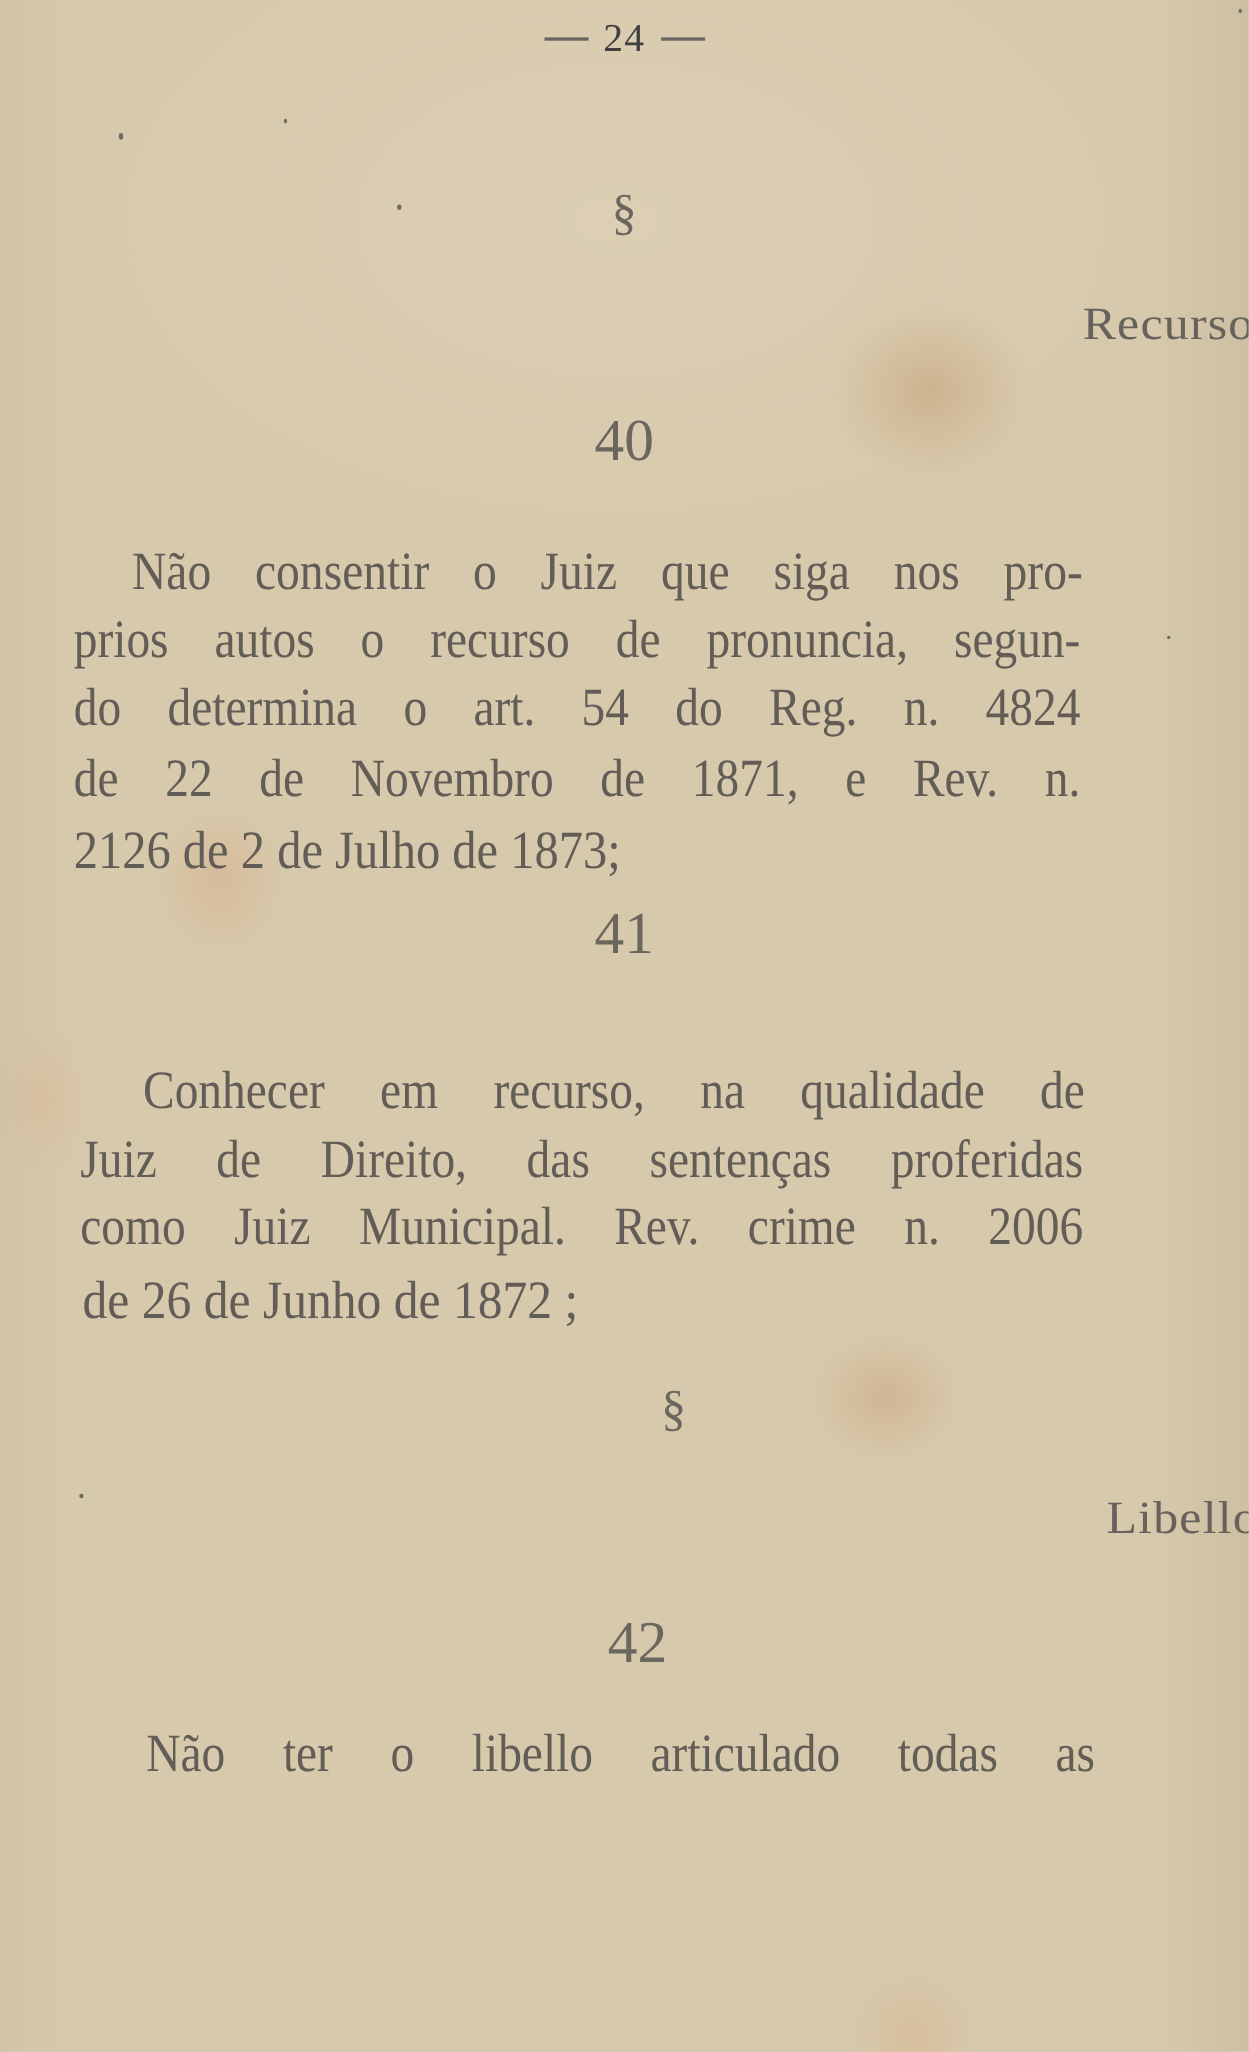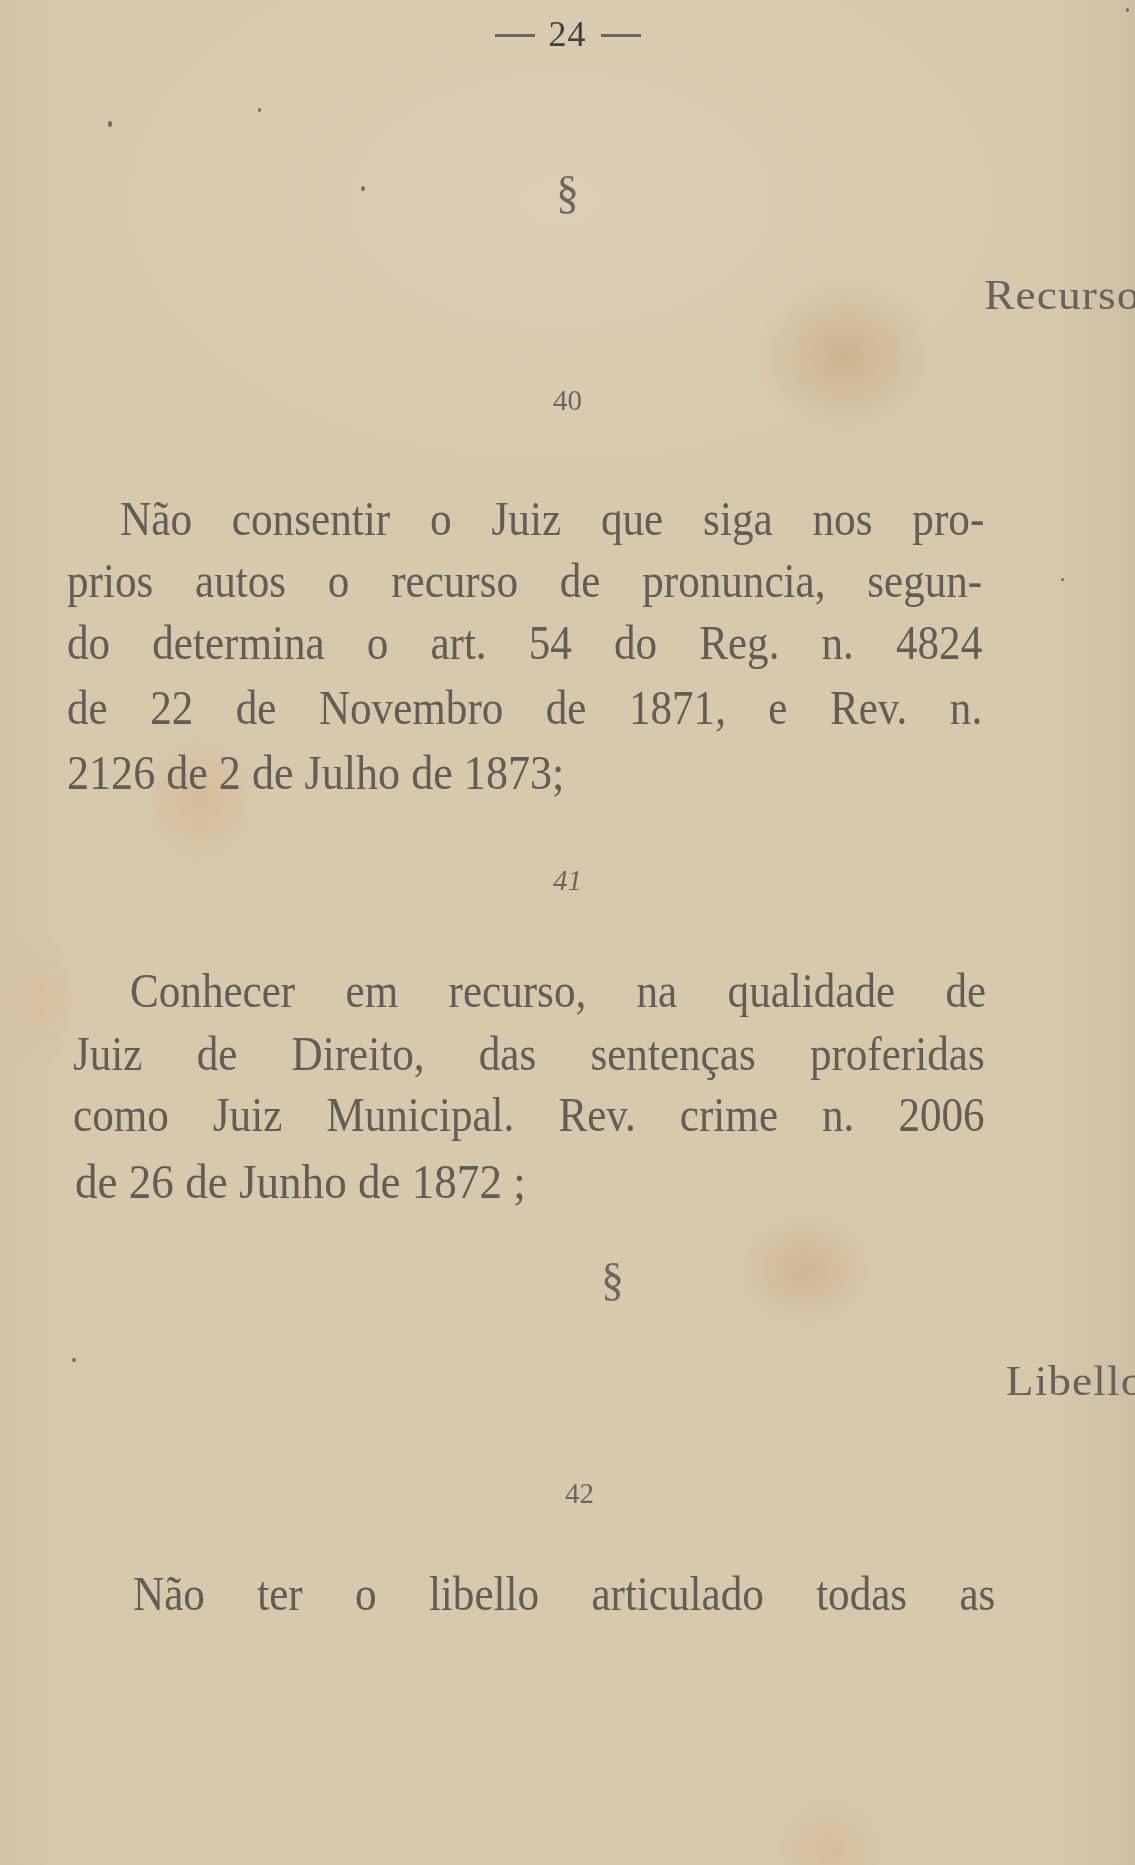--- a/index.html
+++ b/index.html
@@ -28,21 +28,21 @@
   .folio {
     top: 12px; font-size: 36px; line-height: 44px; font-weight: normal; letter-spacing: 1px;
     color: #404040;
   }
   .folio .dash { display: inline-block; width: 40px; height: 3px; background: #6a655e; vertical-align: middle; margin: 0 14px; position: relative; top: -2px; }
   .section-mark { font-size: 46px; line-height: 50px; color: #6b665f; }
   .heading {
     font-size: 42px; line-height: 50px; color: #67625b; text-align: right;
   }
   .heading span { display: inline-block; transform: scaleX(1.08); letter-spacing: 1px; }
-  .art-num { font-size: 29px; line-height: 44px; color: #6b665e; }
+  .art-num { font-size: 54px; line-height: 44px; color: #6b665e; }
   .line {
     position: absolute; height: 60px; line-height: 60px;
     font-size: 49px; white-space: nowrap; overflow: visible;
     transform-origin: left center;
     color: #625d56;
   }
   .line.just { text-align: justify; text-align-last: justify; }
   .line.last { text-align: left; }
   .speck { position: absolute; background: #6e6a66; border-radius: 50%; }
 </style>
@@ -66,21 +66,21 @@
 <div class="center heading" style="top:270px;"><span>Recurso</span></div>
 
 <div class="center art-num" style="top:378px;">40</div>
 
 <div class="line just" style="left:120px;top:489px;width:980px;transform:scaleX(0.882);">Não consentir o Juiz que siga nos pro-</div>
 <div class="line just" style="left:67px;top:551px;width:1040px;transform:scaleX(0.88);">prios autos o recurso de pronuncia, segun-</div>
 <div class="line just" style="left:67px;top:613px;width:1040px;transform:scaleX(0.88);">do determina o art. 54 do Reg. n. 4824</div>
 <div class="line just" style="left:67px;top:678px;width:1040px;transform:scaleX(0.88);">de 22 de Novembro de 1871, e Rev. n.</div>
 <div class="line last" style="left:67px;top:743px;width:800px;transform:scaleX(0.9);">2126 de 2 de Julho de 1873;</div>
 
-<div class="center art-num" style="top:858px;font-style:italic;">41</div>
+<div class="center art-num" style="top:826px;">41</div>
 
 <div class="line just" style="left:130px;top:961px;width:973px;transform:scaleX(0.88);">Conhecer em recurso, na qualidade de</div>
 <div class="line just" style="left:73px;top:1024px;width:1036px;transform:scaleX(0.88);">Juiz de Direito, das sentenças proferidas</div>
 <div class="line just" style="left:73px;top:1085px;width:1036px;transform:scaleX(0.88);">como Juiz Municipal. Rev. crime n. 2006</div>
 <div class="line last" style="left:75px;top:1152px;width:800px;transform:scaleX(0.92);">de 26 de Junho de 1872 ;</div>
 
 <div class="center section-mark" style="top:1255px;left:45px;">§</div>
 <div class="center heading" style="top:1356px;left:4px;"><span>Libello</span></div>
 
 <div class="center art-num" style="top:1471px;left:12px;">42</div>

